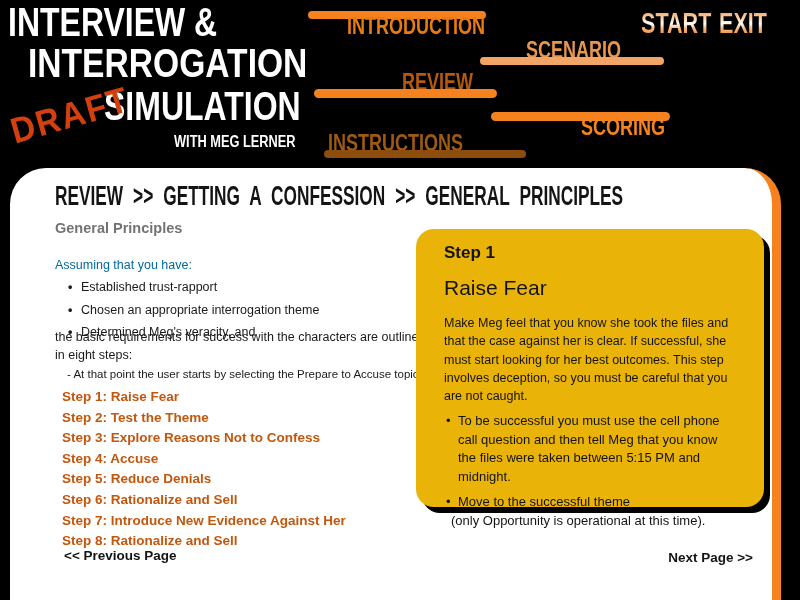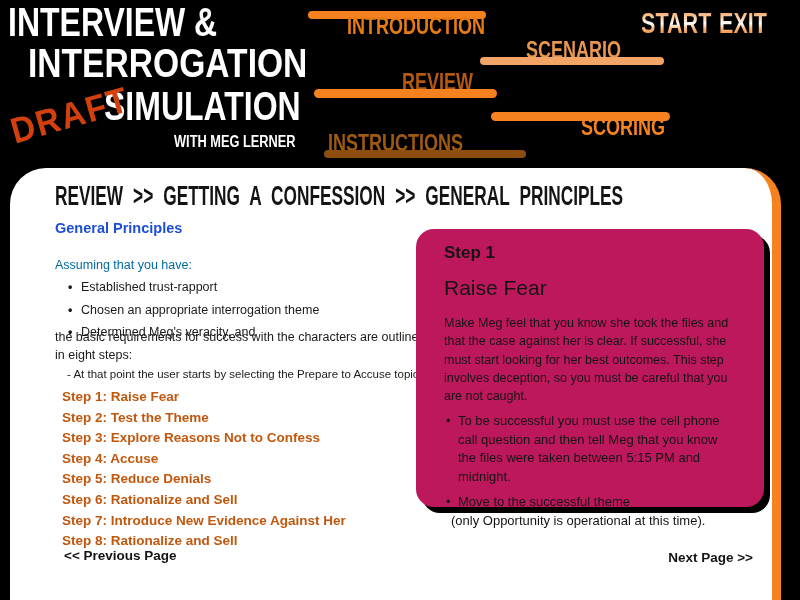--- a/index.html
+++ b/index.html
@@ -30,34 +30,34 @@
           -webkit-background-clip:text;background-clip:text;color:transparent;}
   .start{left:641px;top:8px;}
   .exit{left:719px;top:8px;}
   
   .panel{left:10px;top:168px;width:771px;height:516px;background:#fff;
          border-right:9px solid #f5821f;border-bottom:10px solid #f5821f;
          border-radius:36px;box-sizing:border-box;}
   .panel .abs{position:absolute;}
   .breadcrumb{left:45px;top:15px;font-size:27px;font-weight:700;line-height:1;color:#141414;
               white-space:nowrap;transform:scaleX(.64);transform-origin:left top;display:inline-block;word-spacing:8px;}
-  .heading{left:45px;top:52px;font-size:14.5px;font-weight:700;color:#1d4ed8;}
+  .heading{left:45px;top:52px;font-size:14.5px;font-weight:700;color:#737373;}
   .introline{left:45px;top:90px;font-size:12.5px;color:#0369a1;}
   .blist{left:58px;top:108px;font-size:12.5px;color:#1a1a1a;line-height:22.5px;}
   .blist .b{position:relative;padding-left:13px;white-space:nowrap;}
   .blist .b::before{content:"\2022";position:absolute;left:0;font-weight:700;}
   .req{left:45px;top:160px;width:378px;font-size:12.5px;line-height:18px;color:#1a1a1a;}
   .note{left:57px;top:200px;font-size:11.5px;color:#1a1a1a;white-space:nowrap;}
   .steps{left:52px;top:219px;line-height:20.6px;font-size:13.5px;font-weight:700;}
   .steps a{display:block;color:#c2570e;text-decoration:none;cursor:pointer;white-space:nowrap;}
   .pager{font-size:13.5px;font-weight:700;color:#141414;text-decoration:none;cursor:pointer;white-space:nowrap;}
   .prev{left:54px;top:380px;}
   .next{right:19px;top:382px;}
   
-  .stepcard{left:406px;top:61px;width:348px;height:278px;background:#be185d;border-radius:18px;
+  .stepcard{left:406px;top:61px;width:348px;height:278px;background:#eab308;border-radius:18px;
             box-shadow:6px 6px 0 #000;box-sizing:border-box;padding:12px 26px 10px 28px;color:#141414;}
   .sc-title{font-size:17px;font-weight:700;margin-top:2px;}
   .sc-sub{font-size:21px;font-weight:400;margin-top:13px;}
   .sc-body{font-size:12.5px;line-height:18.3px;margin:14px 0 0 0;}
   .sc-bullet{position:relative;padding-left:14px;font-size:13px;line-height:18.5px;margin-top:7px;}
   .sc-bullet::before{content:"\2022";position:absolute;left:2px;top:0;}
   .sc-subtext{display:block;margin-left:-7px;}
 </style>
 </head>
 <body>

